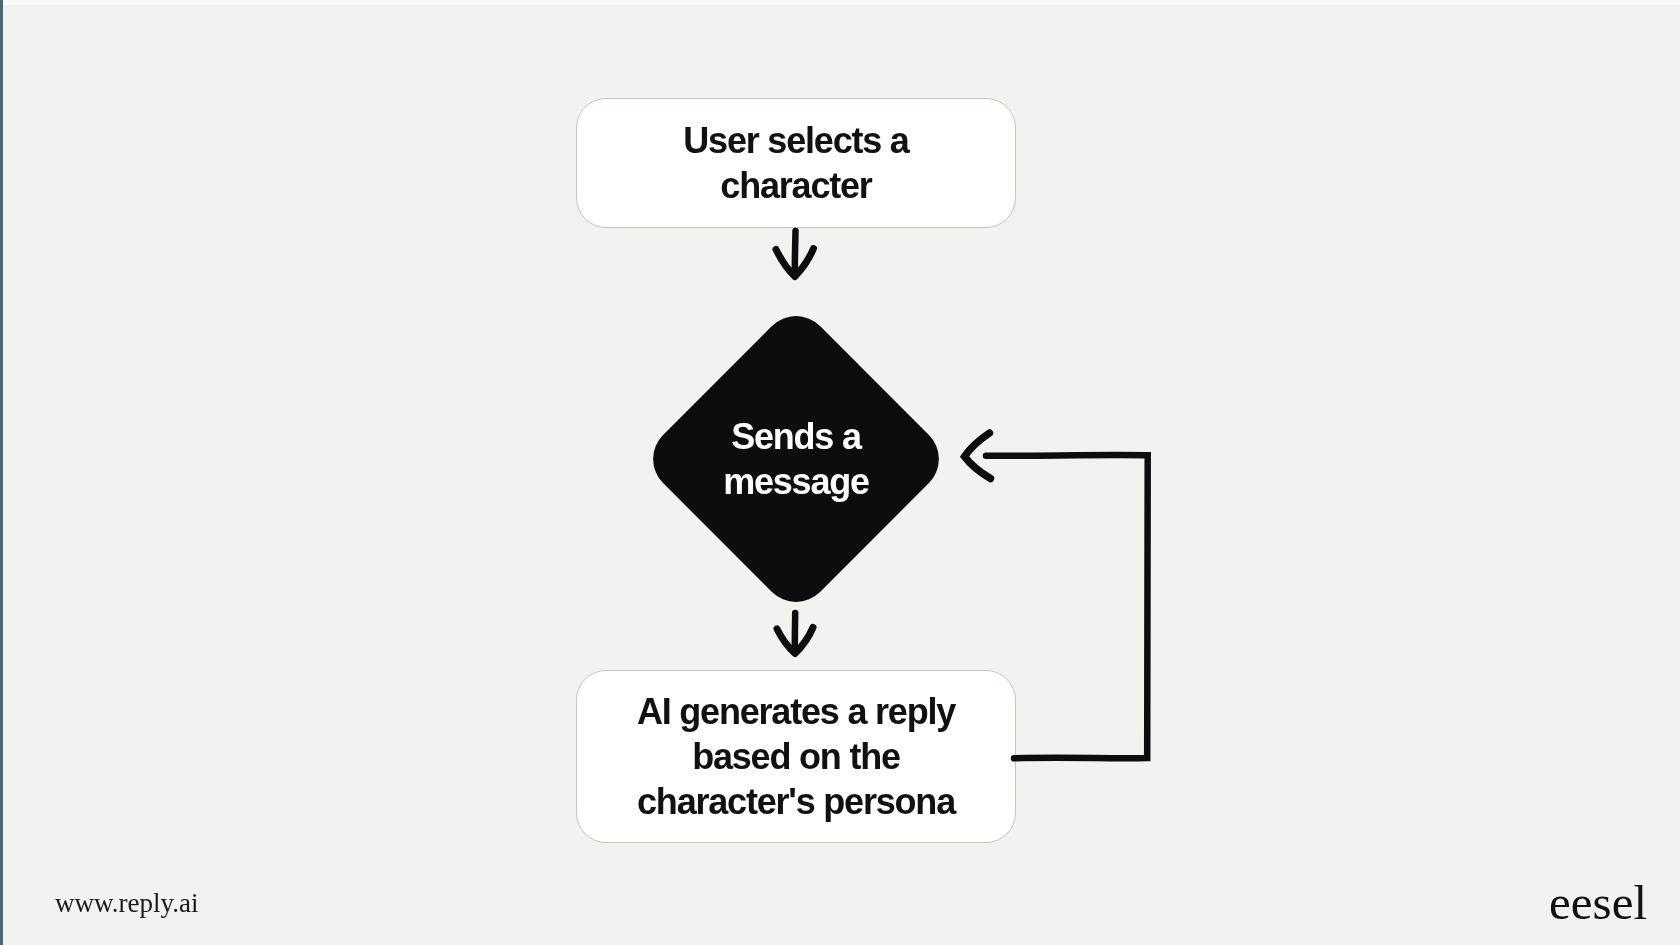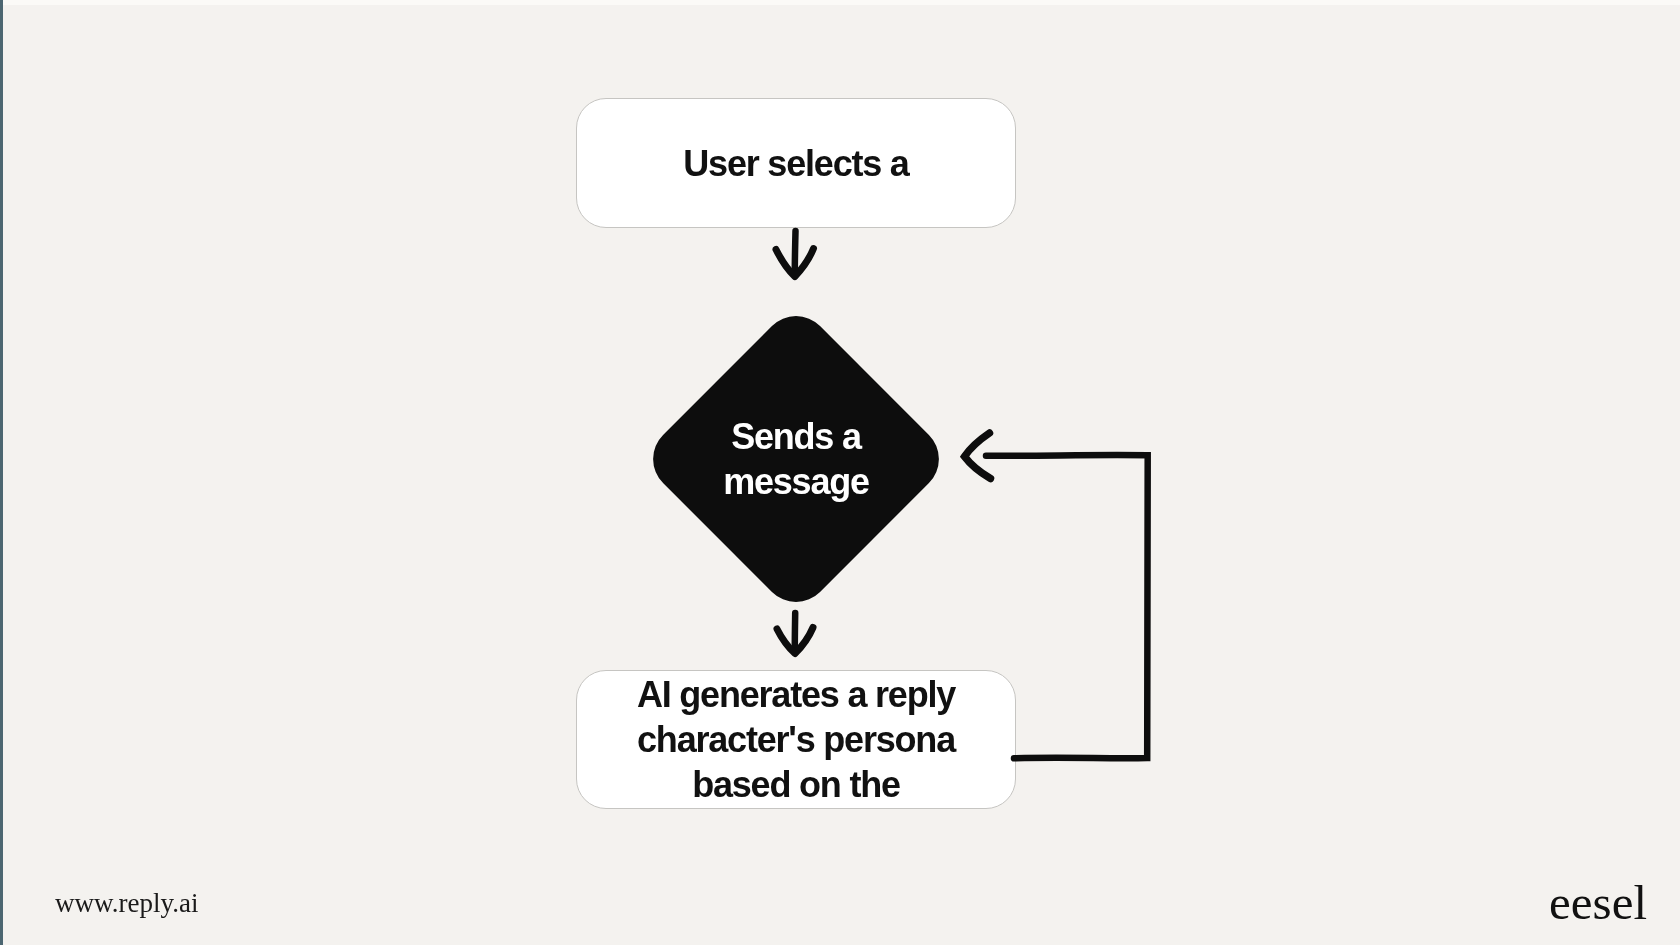--- a/index.html
+++ b/index.html
@@ -47,21 +47,21 @@
     color: #111111;
     white-space: nowrap;
     text-align: center;
   }
   .box-select {
     left: 576px; top: 98px;
     width: 440px; height: 130px;
   }
   .box-reply {
     left: 576px; top: 670px;
-    width: 440px; height: 139px; align-items: center;
+    width: 440px; height: 173px; align-items: center;
   }
   .diamond {
     position: absolute;
     left: 685px; top: 348px;
     width: 222px; height: 222px;
     background: #0d0d0d;
     border-radius: 34px;
     transform: rotate(45deg);
     z-index: 1;
   }
@@ -101,33 +101,34 @@
 </style>
 </head>
 <body>
 
 <div class="canvas">
   <div class="top-edge"></div>
   <div class="left-accent"></div>
 
   <div class="node-box box-select">
     <div class="node-line">User selects a</div>
+    <div class="node-line">character</div>
   </div>
 
   <div class="diamond">
     <div class="diamond-label">
       <div class="node-line">Sends a</div>
       <div class="node-line">message</div>
     </div>
   </div>
 
   <div class="node-box box-reply">
     <div class="node-line">AI generates a reply</div>
+    <div class="node-line">based on the</div>
     <div class="node-line">character's persona</div>
-    <div class="node-line">based on the</div>
   </div>
 
   <svg class="arrows" width="1680" height="945" viewBox="0 0 1680 945">
 
     <g fill="none" stroke-linecap="round" stroke-linejoin="round" stroke="#0d0d0d">
       <path d="M795.5 231 C795.2 245 794.8 258 794.8 271" stroke-width="6.5"></path>
       <path d="M776 249.5 C782 261.5 788 270 794.8 276.5 C801.5 269.5 808.8 260 813.5 248.5" stroke-width="7"></path>
     </g>
 
     <g fill="none" stroke-linecap="round" stroke-linejoin="round" stroke="#0d0d0d">

